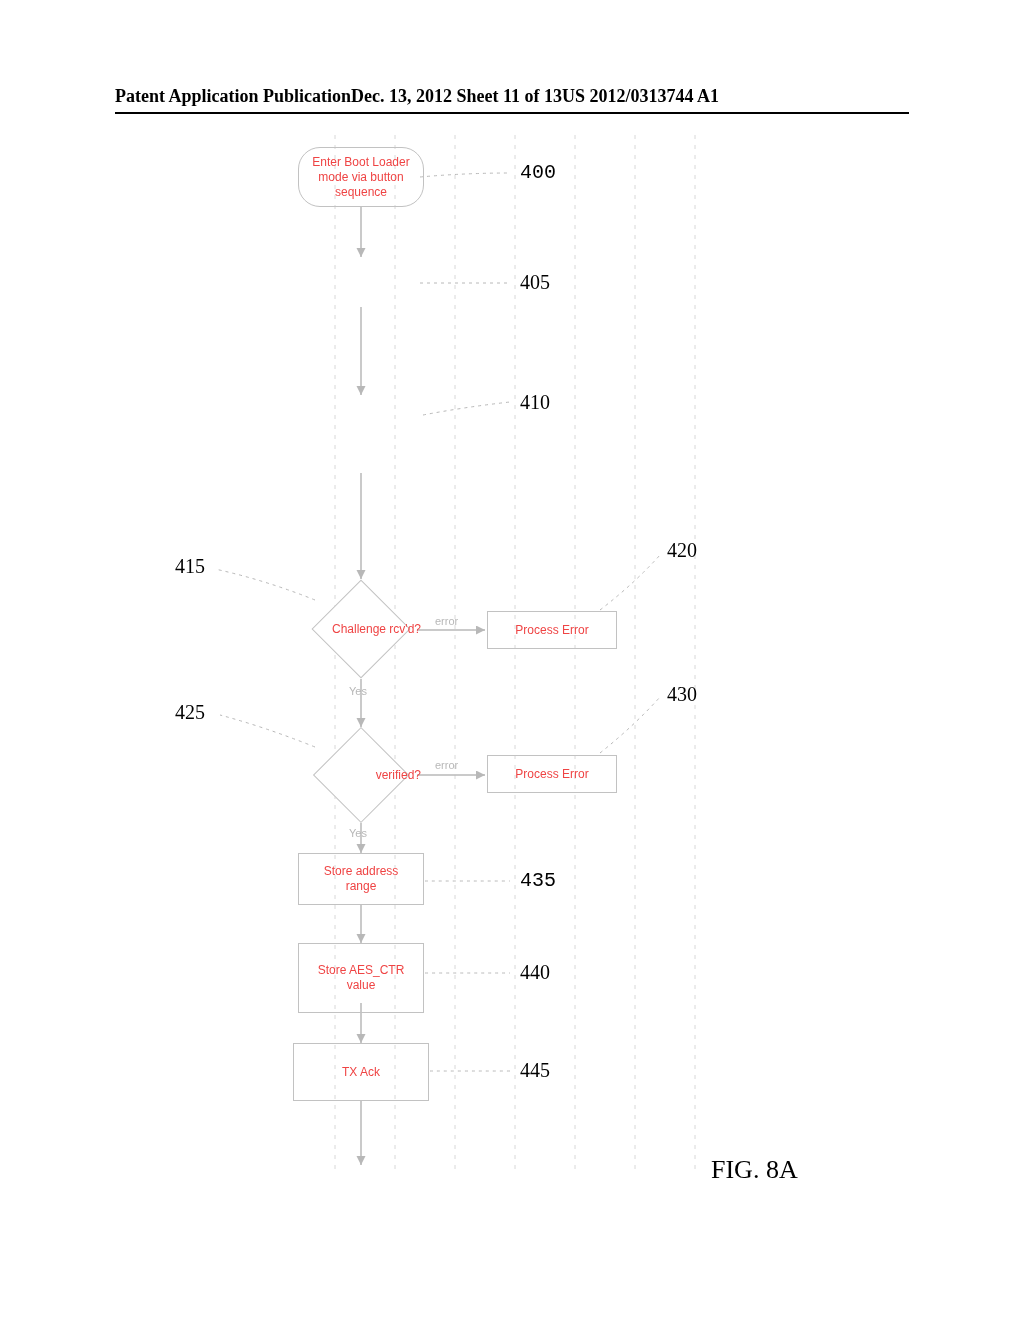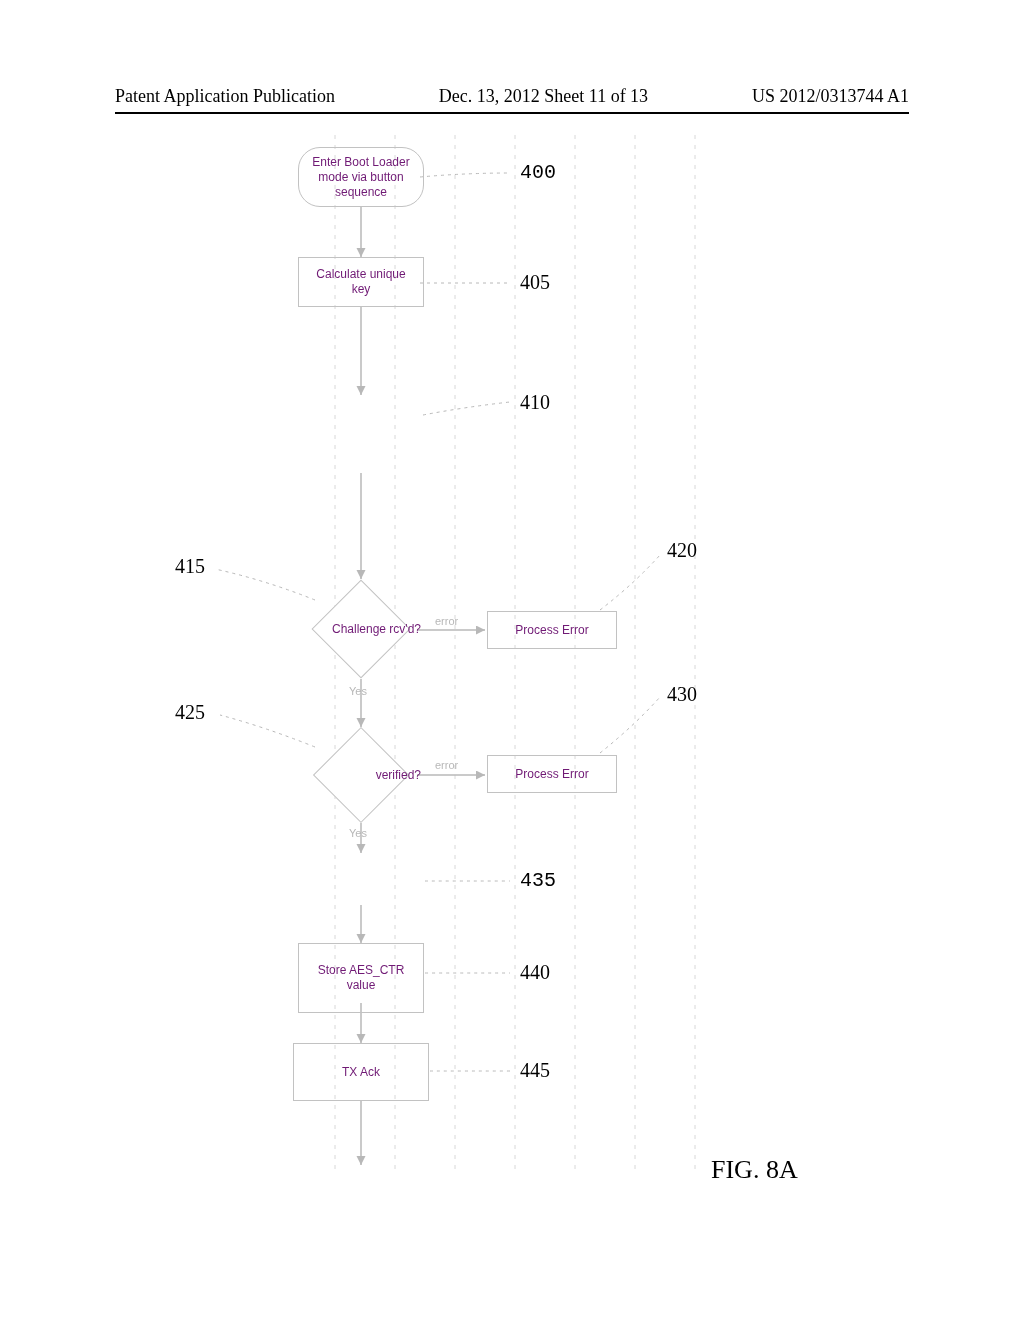--- a/index.html
+++ b/index.html
@@ -9,44 +9,42 @@
     width: 1024px;
     height: 1320px;
     position: relative;
   }
   .header {
     position: absolute;
     top: 86px;
     left: 115px;
     right: 115px;
     display: flex;
-    justify-content: space-between;
     font-size: 18px;
-    font-weight: normal;
-    gap: 36px;
+    font-weight: bold;
   }
   .header-left { }
   .header-center { }
   .header-right { }
   .header-rule {
     position: absolute;
     top: 112px;
     left: 115px;
     right: 115px;
     border-top: 2px solid #000;
   }
   .diagram {
     position: absolute;
     top: 135px;
     left: 115px;
     right: 115px;
     bottom: 80px;
   }
   .faded {
-    color: #701a75;
+    color: #ef4444;
     font-family: Arial, sans-serif;
   }
   .ref-label {
     position: absolute;
     font-family: "Times New Roman", serif;
     font-size: 20px;
     color: #000;
   }
   .box {
     position: absolute;
@@ -153,23 +151,20 @@
     <path d="M485 618 Q520 590 545 562" stroke="#b8b8b8" stroke-width="1" fill="none" stroke-dasharray="3 4"></path>
     <path d="M200 465 Q150 445 100 434" stroke="#b8b8b8" stroke-width="1" fill="none" stroke-dasharray="3 4"></path>
     <path d="M200 612 Q150 592 105 580" stroke="#b8b8b8" stroke-width="1" fill="none" stroke-dasharray="3 4"></path>
   </svg>
 
   <div class="box terminator faded" style="left:183px; top:12px; width:126px; height:60px;">
     <span>Enter Boot Loader mode via button sequence</span>
   </div>
   <span class="ref-label" style="left:405px; top:26px;font-family:Liberation Mono, monospace;">400</span>
 
-  <div class="box faded" style="left:183px; top:122px; width:126px; height:50px;">
-    <span>Calculate unique key</span>
-  </div>
   <span class="ref-label" style="left:405px; top:136px;">405</span>
 
   <span class="ref-label" style="left:405px; top:256px;">410</span>
 
   <div class="diamond-wrap" style="left:186px; top:444px; width:120px; height:100px;">
     <div class="diamond" style="left:25px; top:15px; width:70px; height:70px;"></div>
     <div class="diamond-text faded" style="left:0; top:0; width:120px; height:100px;">
       <span>Challenge rcv'd?</span>
     </div>
   </div>
@@ -190,20 +185,23 @@
   </div>
   <span class="ref-label" style="left:60px; top:566px;">425</span>
   <span class="small-label" style="left:234px; top:692px;">Yes</span>
   <span class="small-label" style="left:320px; top:624px;">error</span>
 
   <div class="box faded" style="left:372px; top:620px; width:130px; height:38px;">
     <span>Process Error</span>
   </div>
   <span class="ref-label" style="left:552px; top:548px;">430</span>
 
+  <div class="box faded" style="left:183px; top:718px; width:126px; height:52px;">
+    <span>Store address range</span>
+  </div>
   <span class="ref-label" style="left:405px; top:734px;font-family:Liberation Mono, monospace;">435</span>
 
   <div class="box faded" style="left:183px; top:808px; width:126px; height:70px;">
     <span>Store AES_CTR value</span>
   </div>
   <span class="ref-label" style="left:405px; top:826px;">440</span>
 
   <div class="box faded" style="left:178px; top:908px; width:136px; height:58px;">
     <span>TX Ack</span>
   </div>

